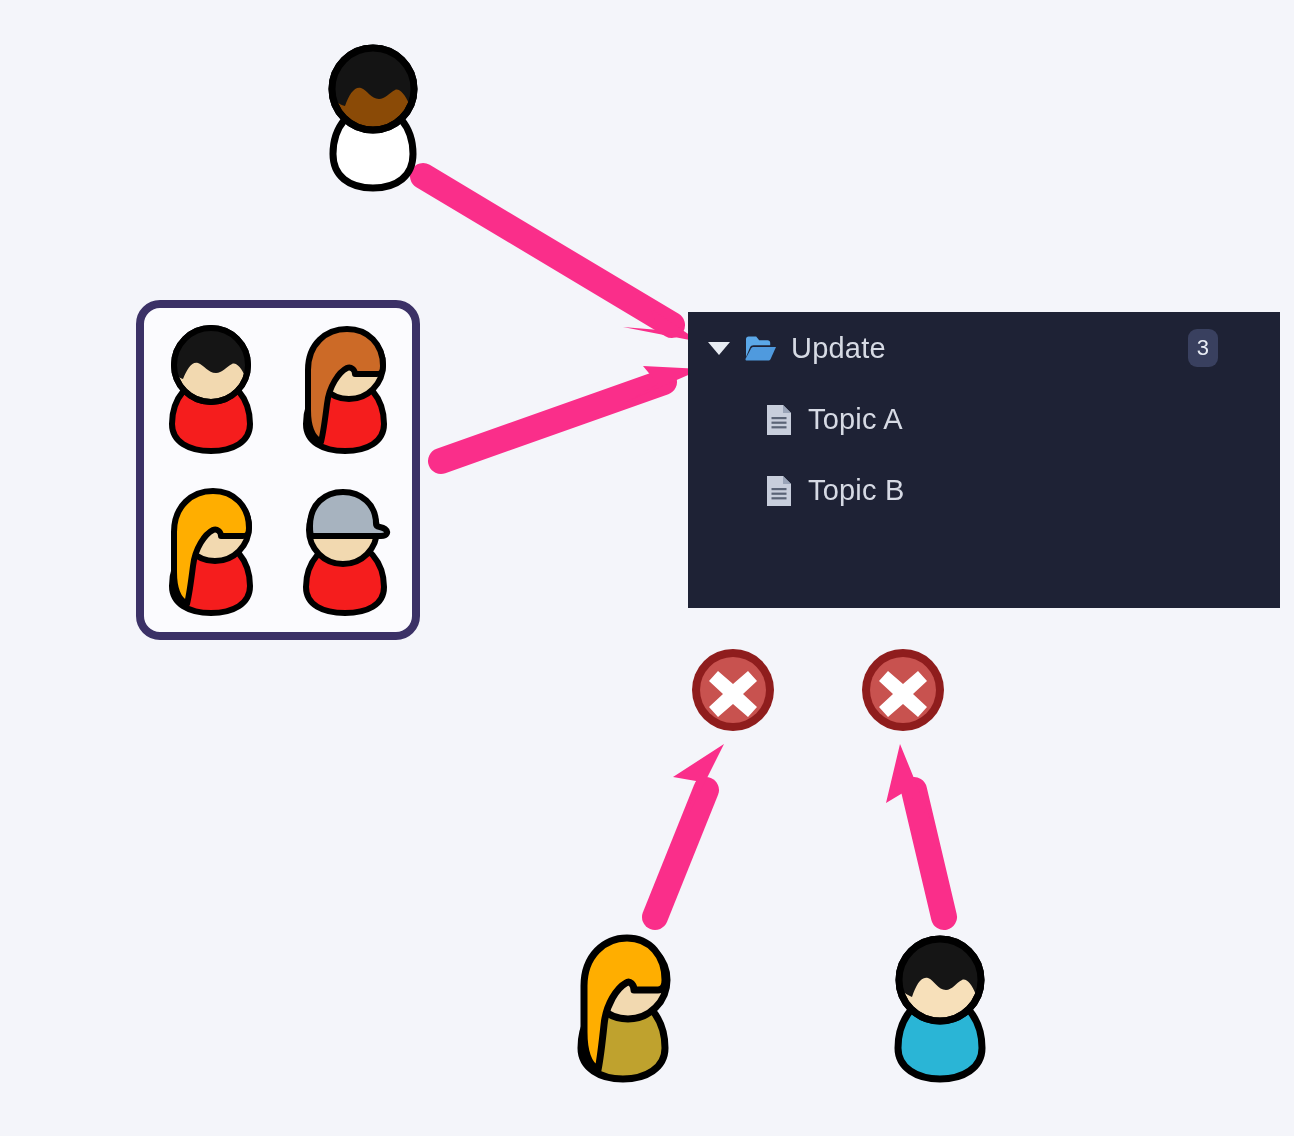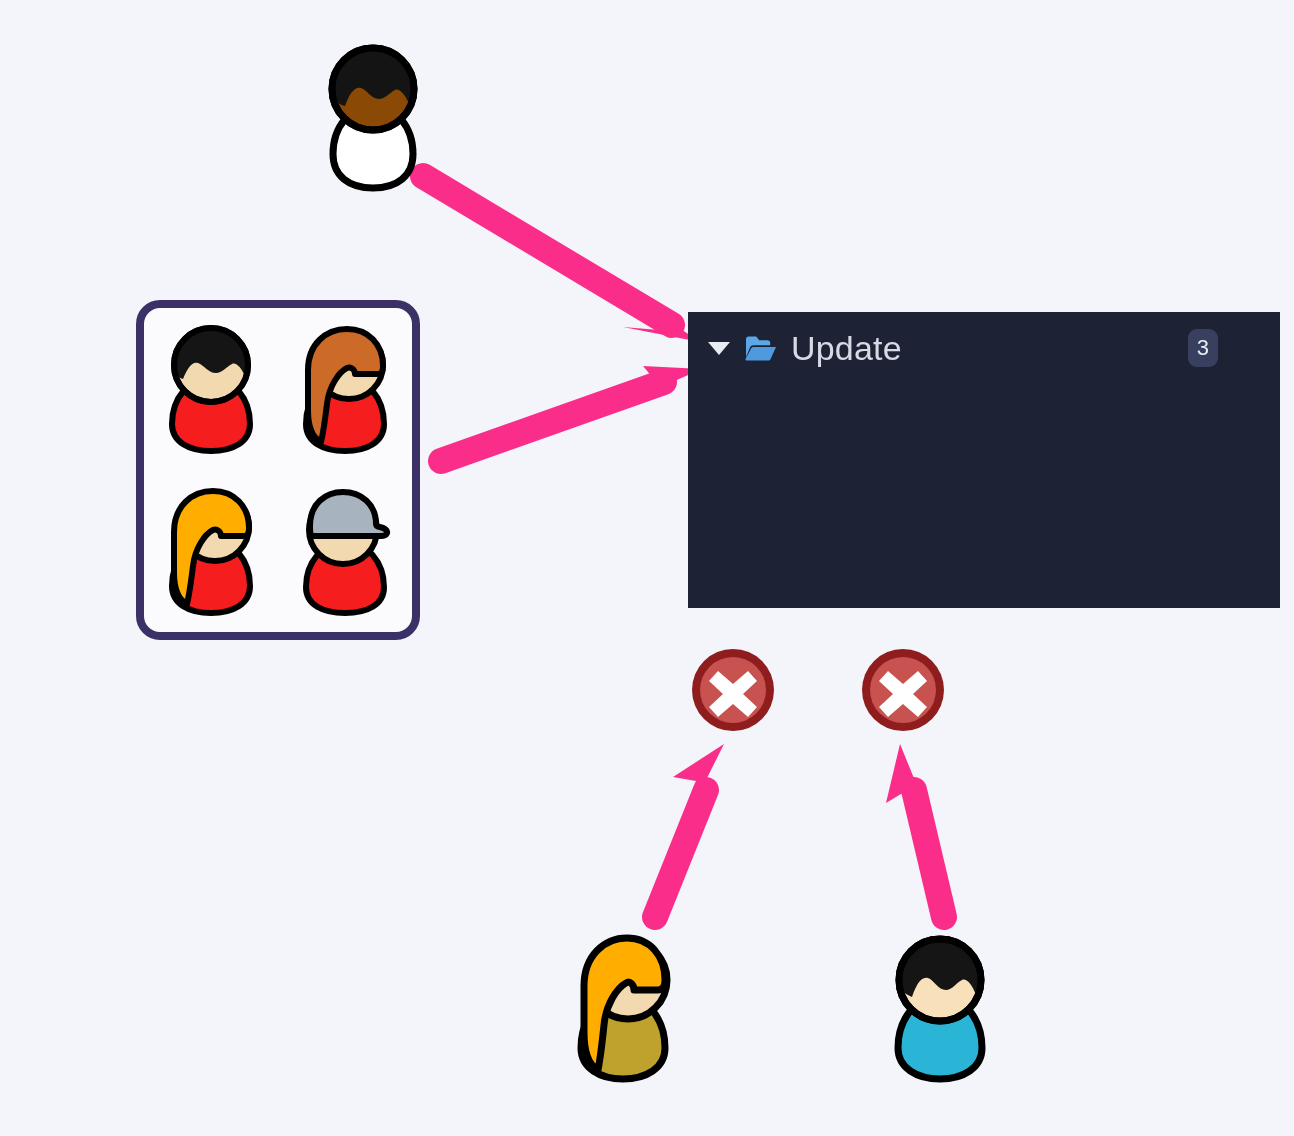--- a/index.html
+++ b/index.html
@@ -45,21 +45,21 @@
     border-left: 11px solid transparent;
     border-right: 11px solid transparent;
     border-top: 13px solid #e8ecf3;
     margin-right: 15px;
     flex: none;
   }
   .folder-icon { width: 32px; height: 26px; margin-right: 14px; flex: none; display:block;}
   .doc-icon { width: 26px; height: 32px; margin-right: 16px; flex: none; display:block;}
   .tree-label {
     color: #d6dae4;
-    font-size: 34px;
+    font-size: 29px;
     letter-spacing: 0.2px;
     white-space: nowrap;
   }
   .tree-child { padding-left: 78px; }
   .badge {
     position: absolute;
     right: 62px;
     top: 50%;
     transform: translateY(-50%);
     min-width: 20px;
@@ -151,21 +151,41 @@
     <div class="tree-row" id="row-folder">
       <span class="caret"></span>
       <svg class="folder-icon" viewBox="0 0 32 26">
         <path d="M1 4.2 C1 2.5 2.1 1.6 3.6 1.6 L11.2 1.6 L14.2 5.2 L22.5 5.2 C24.2 5.2 25.2 6.2 25.2 7.8 L25.2 10.2 L8.6 10.2 C6.9 10.2 5.6 11 5 12.4 L1 22 Z" fill="#5ba8e8"></path>
         <path d="M8.8 12.1 L31 12.1 L25.6 24 C25.1 25.1 24.2 25.6 23 25.6 L1.8 25.6 C0.7 25.6 0.2 24.7 0.7 23.6 L6.2 13.3 C6.7 12.4 7.7 12.1 8.8 12.1 Z" fill="#4f9ade"></path>
       </svg>
       <span class="tree-label">Update</span>
       <span class="badge">3</span>
     </div>
 
-
+    <div class="tree-row tree-child">
+      <svg class="doc-icon" viewBox="0 0 26 32">
+        <path d="M1 1 L17 1 L25 9 L25 31 L1 31 Z" fill="#c8cedc"></path>
+        <path d="M17 1 L25 9 L17 9 Z" fill="#9aa4b8"></path>
+        <rect x="5.5" y="13" width="15" height="2.2" fill="#5a6376"></rect>
+        <rect x="5.5" y="17.6" width="15" height="2.2" fill="#5a6376"></rect>
+        <rect x="5.5" y="22.2" width="15" height="2.2" fill="#5a6376"></rect>
+      </svg>
+      <span class="tree-label">Topic A</span>
+    </div>
+
+    <div class="tree-row tree-child">
+      <svg class="doc-icon" viewBox="0 0 26 32">
+        <path d="M1 1 L17 1 L25 9 L25 31 L1 31 Z" fill="#c8cedc"></path>
+        <path d="M17 1 L25 9 L17 9 Z" fill="#9aa4b8"></path>
+        <rect x="5.5" y="13" width="15" height="2.2" fill="#5a6376"></rect>
+        <rect x="5.5" y="17.6" width="15" height="2.2" fill="#5a6376"></rect>
+        <rect x="5.5" y="22.2" width="15" height="2.2" fill="#5a6376"></rect>
+      </svg>
+      <span class="tree-label">Topic B</span>
+    </div>
 
   </div>
 
   <div class="avatar" id="avatar-top">
     <svg width="96" height="148" viewBox="0 0 96 148">
 
       <path d="M48 62 C70 62 88 82 88 110 C88 132 72 144 48 144 C24 144 8 132 8 110 C8 82 26 62 48 62 Z" fill="#ffffff" stroke="#000" stroke-width="7"></path>
 
       <circle cx="48" cy="45" r="41" fill="#8a4a06" stroke="#000" stroke-width="7"></circle>
 

